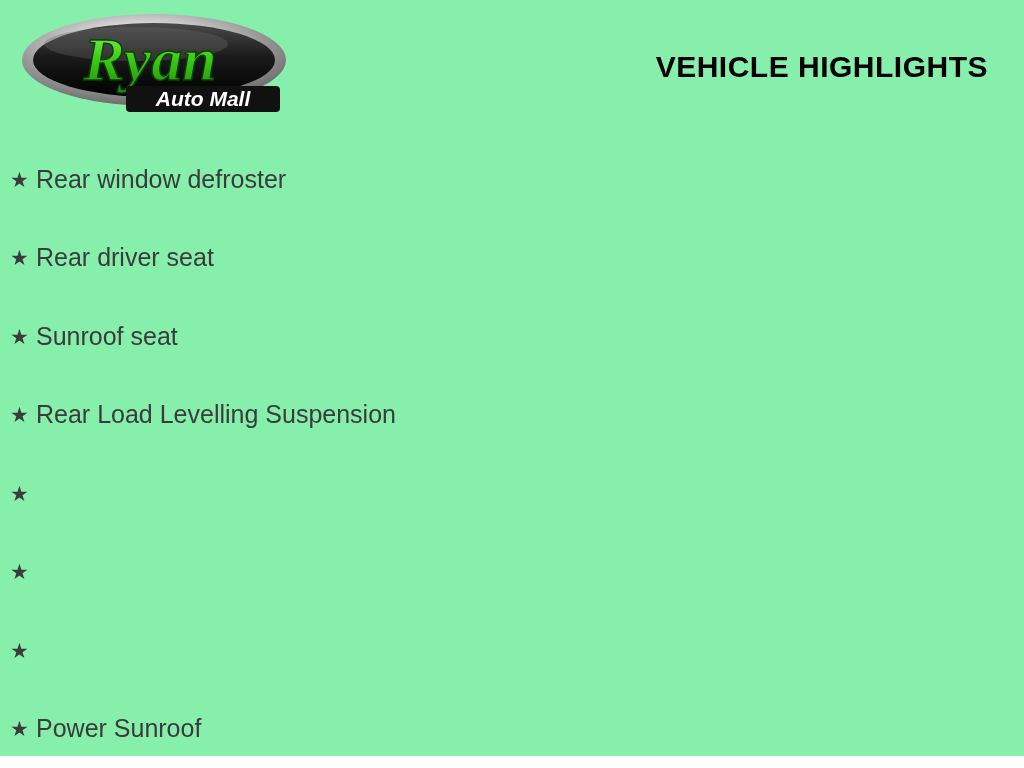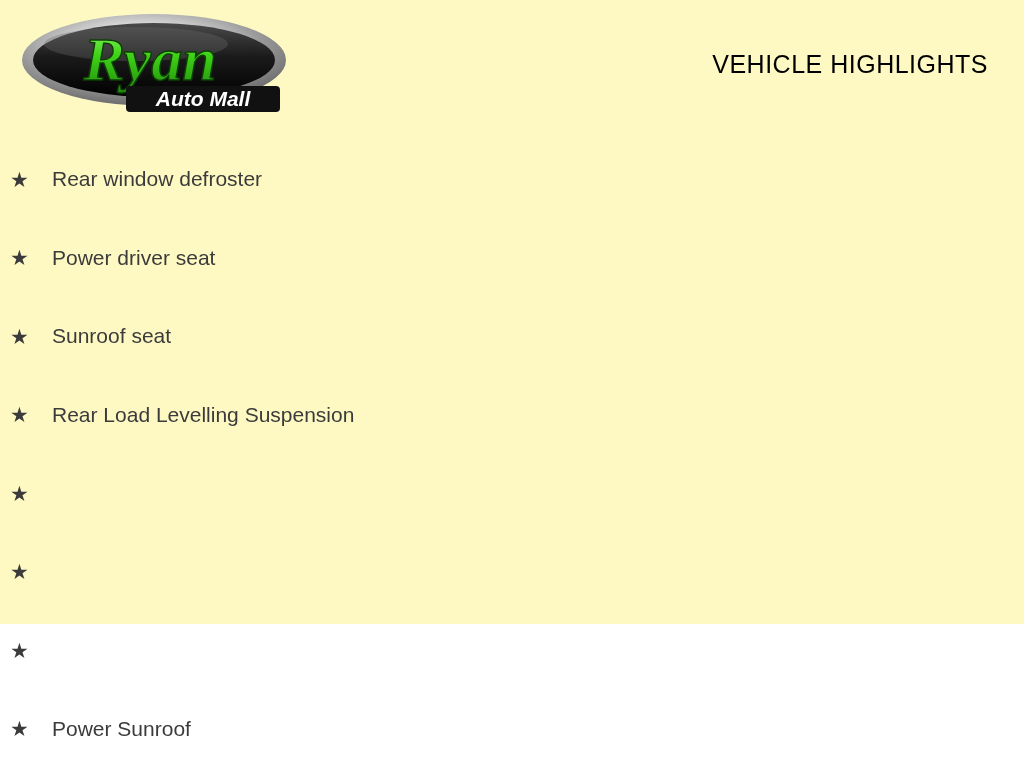--- a/index.html
+++ b/index.html
@@ -10,22 +10,22 @@
   body {
     width: 1024px;
     height: 768px;
     font-family: "Liberation Sans", sans-serif;
     position: relative;
     overflow: hidden;
   }
   .page {
     position: relative;
     width: 1024px;
-    height: 624px;
-    background: #fef9c3;
+    height: 756px;
+    background: #86efac;
   }
 
   
   .header {
     position: relative;
     height: 130px;
   }
   .logo-wrap {
     position: absolute;
     left: 18px;
@@ -33,22 +33,22 @@
     width: 272px;
     height: 112px;
   }
   .logo-svg {
     display: block;
   }
   .page-title {
     position: absolute;
     right: 36px;
     top: 50px;
-    font-size: 25px;
-    font-weight: normal;
+    font-size: 30px;
+    font-weight: bold;
     letter-spacing: 0.5px;
     color: #000000;
     white-space: nowrap;
   }
 
   
   .highlights {
     position: absolute;
     left: 0;
     top: 140px;
@@ -65,24 +65,23 @@
   }
   .star-icon {
     width: 26px;
     flex: 0 0 26px;
     font-size: 21px;
     line-height: 1;
     color: #3b3b3b;
     text-align: left;
   }
   .highlight-label {
-    font-size: 21px;
+    font-size: 25px;
     color: #3b3b3b;
     white-space: nowrap;
-    margin-left: 16px;
   }
 </style>
 </head>
 <body>
 
 <div class="page">
 
   <div class="header">
 
     <div class="logo-wrap">
@@ -119,21 +118,21 @@
     <div class="page-title">VEHICLE HIGHLIGHTS</div>
   </div>
 
   <ul class="highlights">
     <li class="highlight-item">
       <span class="star-icon">★</span>
       <span class="highlight-label">Rear window defroster</span>
     </li>
     <li class="highlight-item">
       <span class="star-icon">★</span>
-      <span class="highlight-label">Power driver seat</span>
+      <span class="highlight-label">Rear driver seat</span>
     </li>
     <li class="highlight-item">
       <span class="star-icon">★</span>
       <span class="highlight-label">Sunroof seat</span>
     </li>
     <li class="highlight-item">
       <span class="star-icon">★</span>
       <span class="highlight-label">Rear Load Levelling Suspension</span>
     </li>
     <li class="highlight-item">

